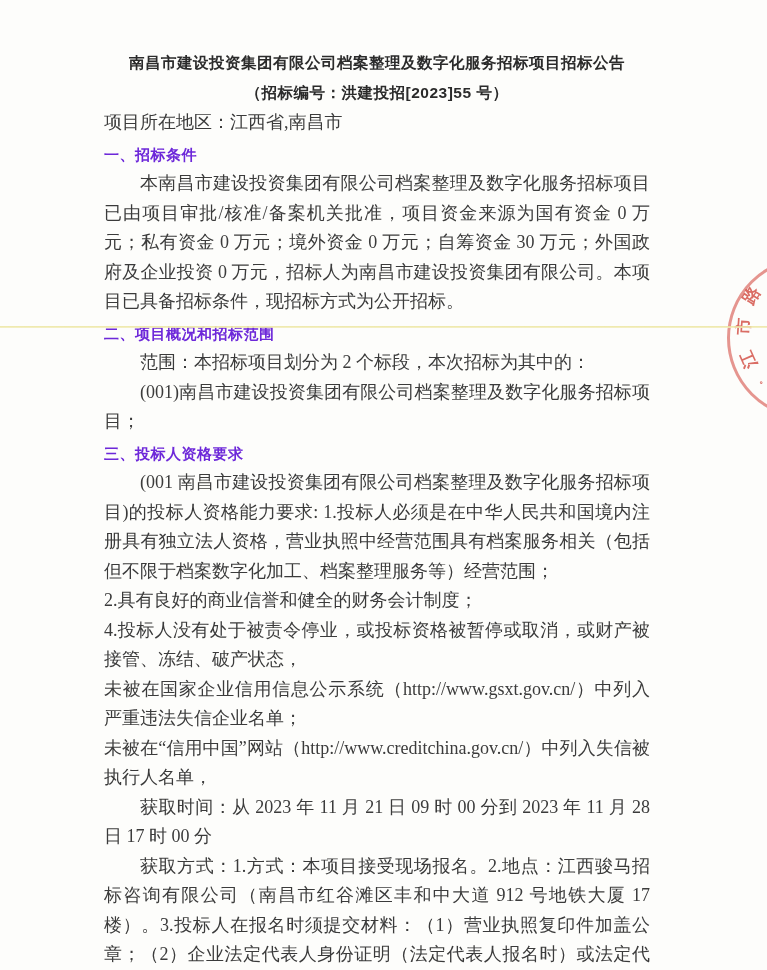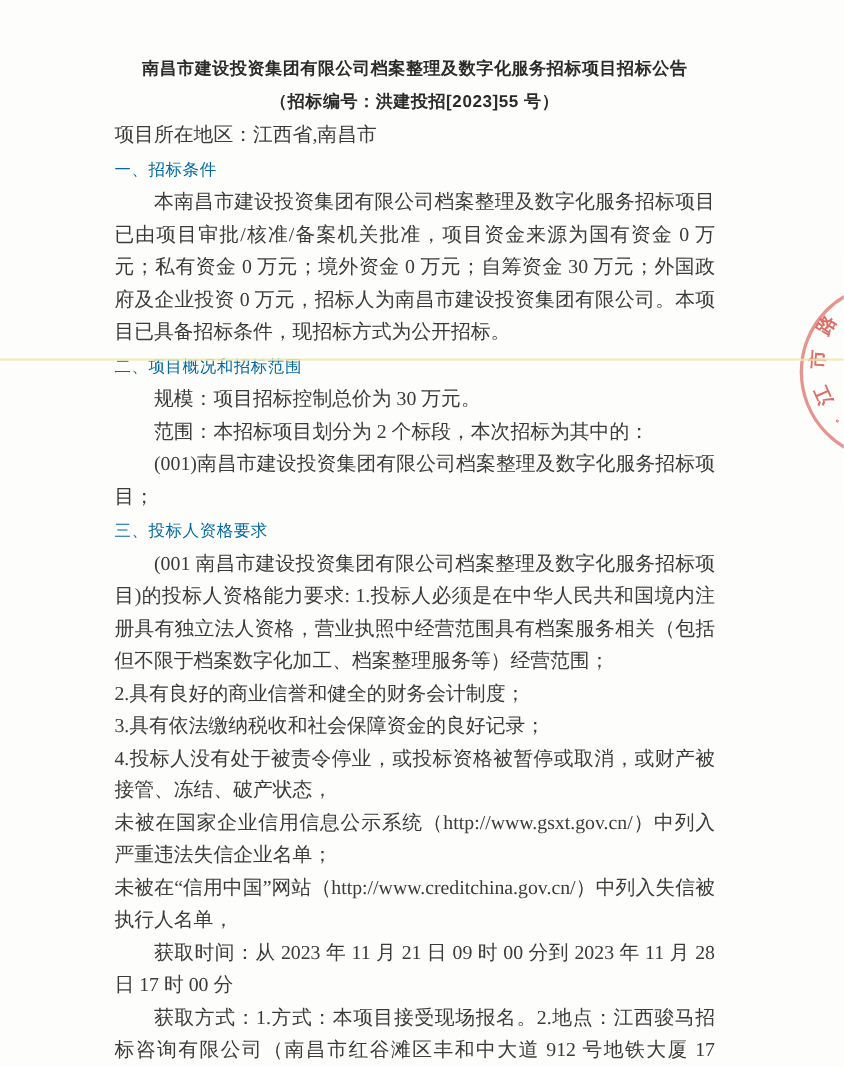--- a/index.html
+++ b/index.html
@@ -37,23 +37,23 @@
     line-height: 29.5px;
     text-align: justify;
     text-justify: inter-character;
     color: #3b3b3b;
   }
   p.indent { text-indent: 2em; }
   h3.sec-heading {
     margin: 2px 0 0 0;
     font-family: "Liberation Sans", "DejaVu Sans", sans-serif;
     font-size: 15px;
-    font-weight: normal;
+    font-weight: bold;
     line-height: 29.5px;
-    color: #0369a1;
+    color: #6d28d9;
     letter-spacing: 0.5px;
   }
   .emph {
     font-style: italic;
     margin: 0 4px;
   }
   
   .fold-line {
     position: absolute;
     left: 0; top: 326px;
@@ -103,28 +103,26 @@
 
     <h1 class="doc-title">南昌市建设投资集团有限公司档案整理及数字化服务招标项目招标公告</h1>
     <h2 class="doc-subtitle">（招标编号：洪建投招[2023]55 号）</h2>
 
     <p class="body-line loc-line">项目所在地区：江西省,南昌市</p>
 
     <h3 class="sec-heading">一、招标条件</h3>
     <p class="body-line indent">本南昌市建设投资集团有限公司档案整理及数字化服务招标项目已由项目审批/核准/备案机关批准，项目资金来源为国有资金 0 万元；私有资金 0 万元；境外资金 0 万元；自筹资金 30 万元；外国政府及企业投资 0 万元，招标人为南昌市建设投资集团有限公司。本项目已具备招标条件，现招标方式为公开招标。</p>
 
     <h3 class="sec-heading">二、项目概况和招标范围</h3>
-    <p class="body-line indent">规模：项目招标控制总价为 30 万元。</p>
     <p class="body-line indent">范围：本招标项目划分为 2 个标段，本次招标为其中的：</p>
     <p class="body-line indent">(001)南昌市建设投资集团有限公司档案整理及数字化服务招标项目；</p>
 
     <h3 class="sec-heading">三、投标人资格要求</h3>
     <p class="body-line indent">(001 南昌市建设投资集团有限公司档案整理及数字化服务招标项目)的投标人资格能力要求: 1.投标人必须是在中华人民共和国境内注册具有独立法人资格，营业执照中经营范围具有档案服务相关（包括但不限于档案数字化加工、档案整理服务等）经营范围；</p>
     <p class="body-line">2.具有良好的商业信誉和健全的财务会计制度；</p>
-    <p class="body-line">3.具有依法缴纳税收和社会保障资金的良好记录；</p>
     <p class="body-line">4.投标人没有处于被责令停业，或投标资格被暂停或取消，或财产被接管、冻结、破产状态，</p>
     <p class="body-line">未被在国家企业信用信息公示系统（http://www.gsxt.gov.cn/）中列入严重违法失信企业名单；</p>
     <p class="body-line">未被在“信用中国”网站（http://www.creditchina.gov.cn/）中列入失信被执行人名单，</p>
 
     <p class="body-line indent">获取时间：从 2023 年 11 月 21 日 09 时 00 分到 2023 年 11 月 28 日 17 时 00 分</p>
     <p class="body-line indent">获取方式：1.方式：本项目接受现场报名。2.地点：江西骏马招标咨询有限公司（南昌市红谷滩区丰和中大道 912 号地铁大厦 17 楼）。3.投标人在报名时须提交材料：（1）营业执照复印件加盖公章；（2）企业法定代表人身份证明（法定代表人报名时）或法定代表人</p>
 
   </div>
 </div>
 

